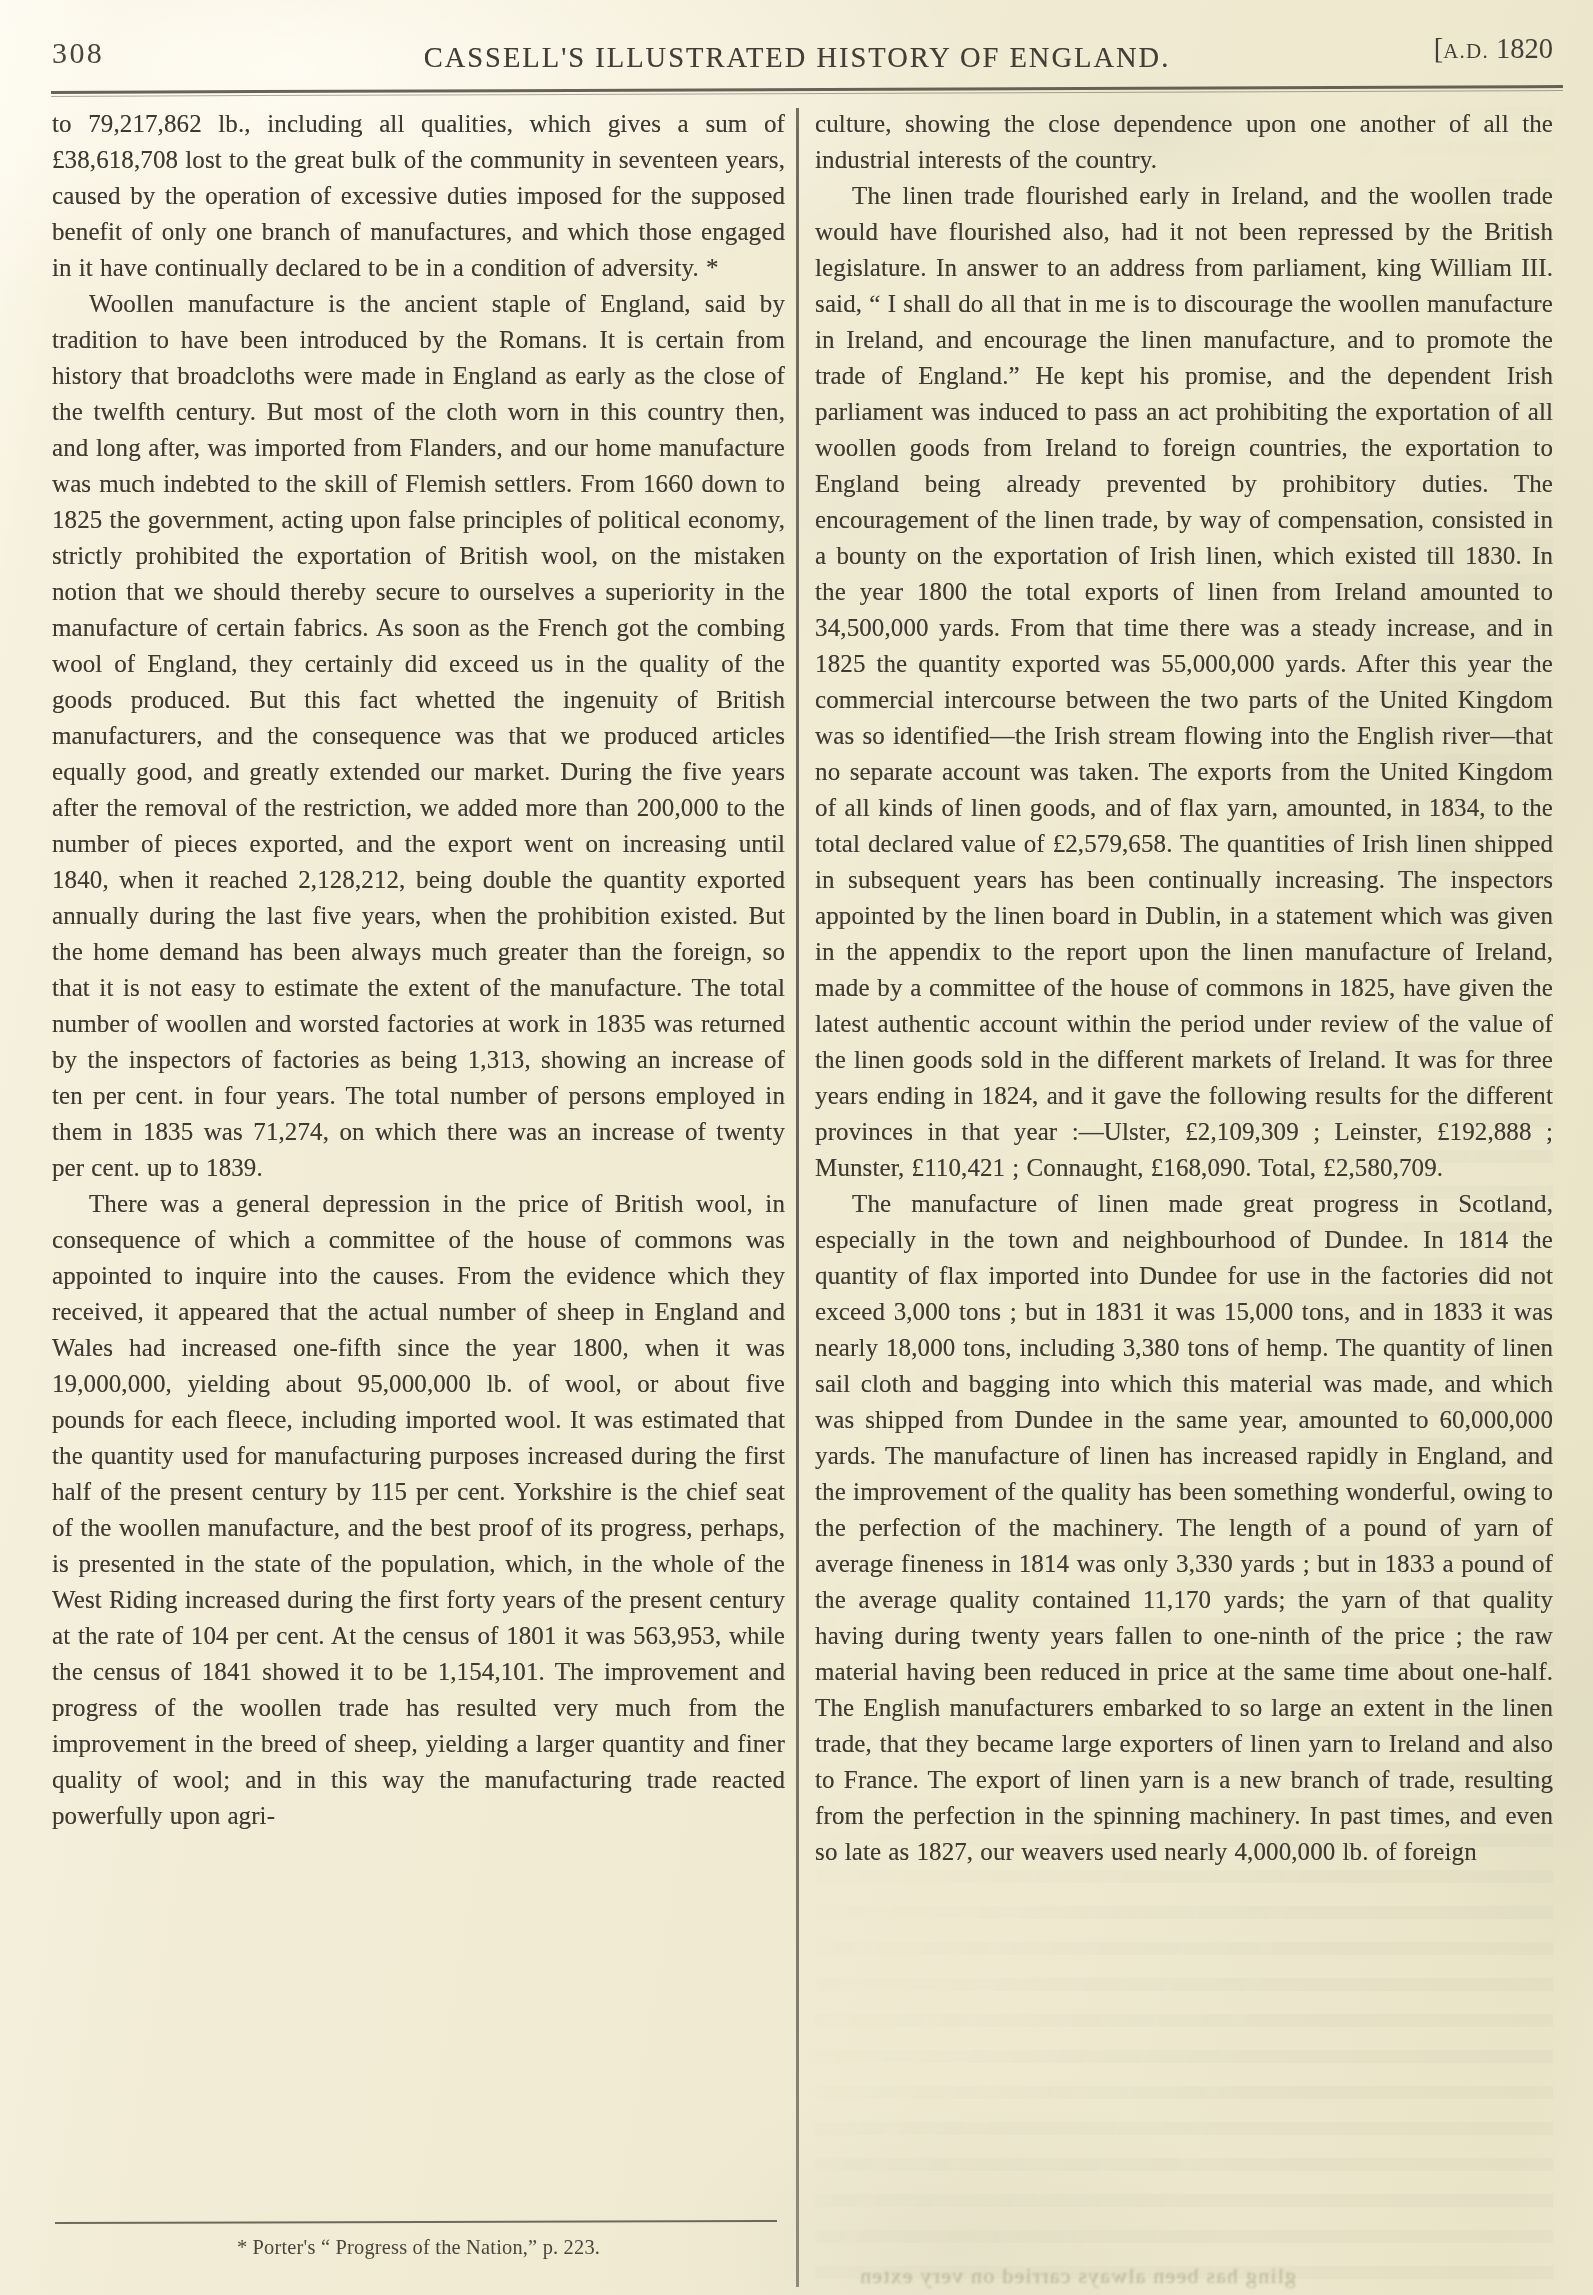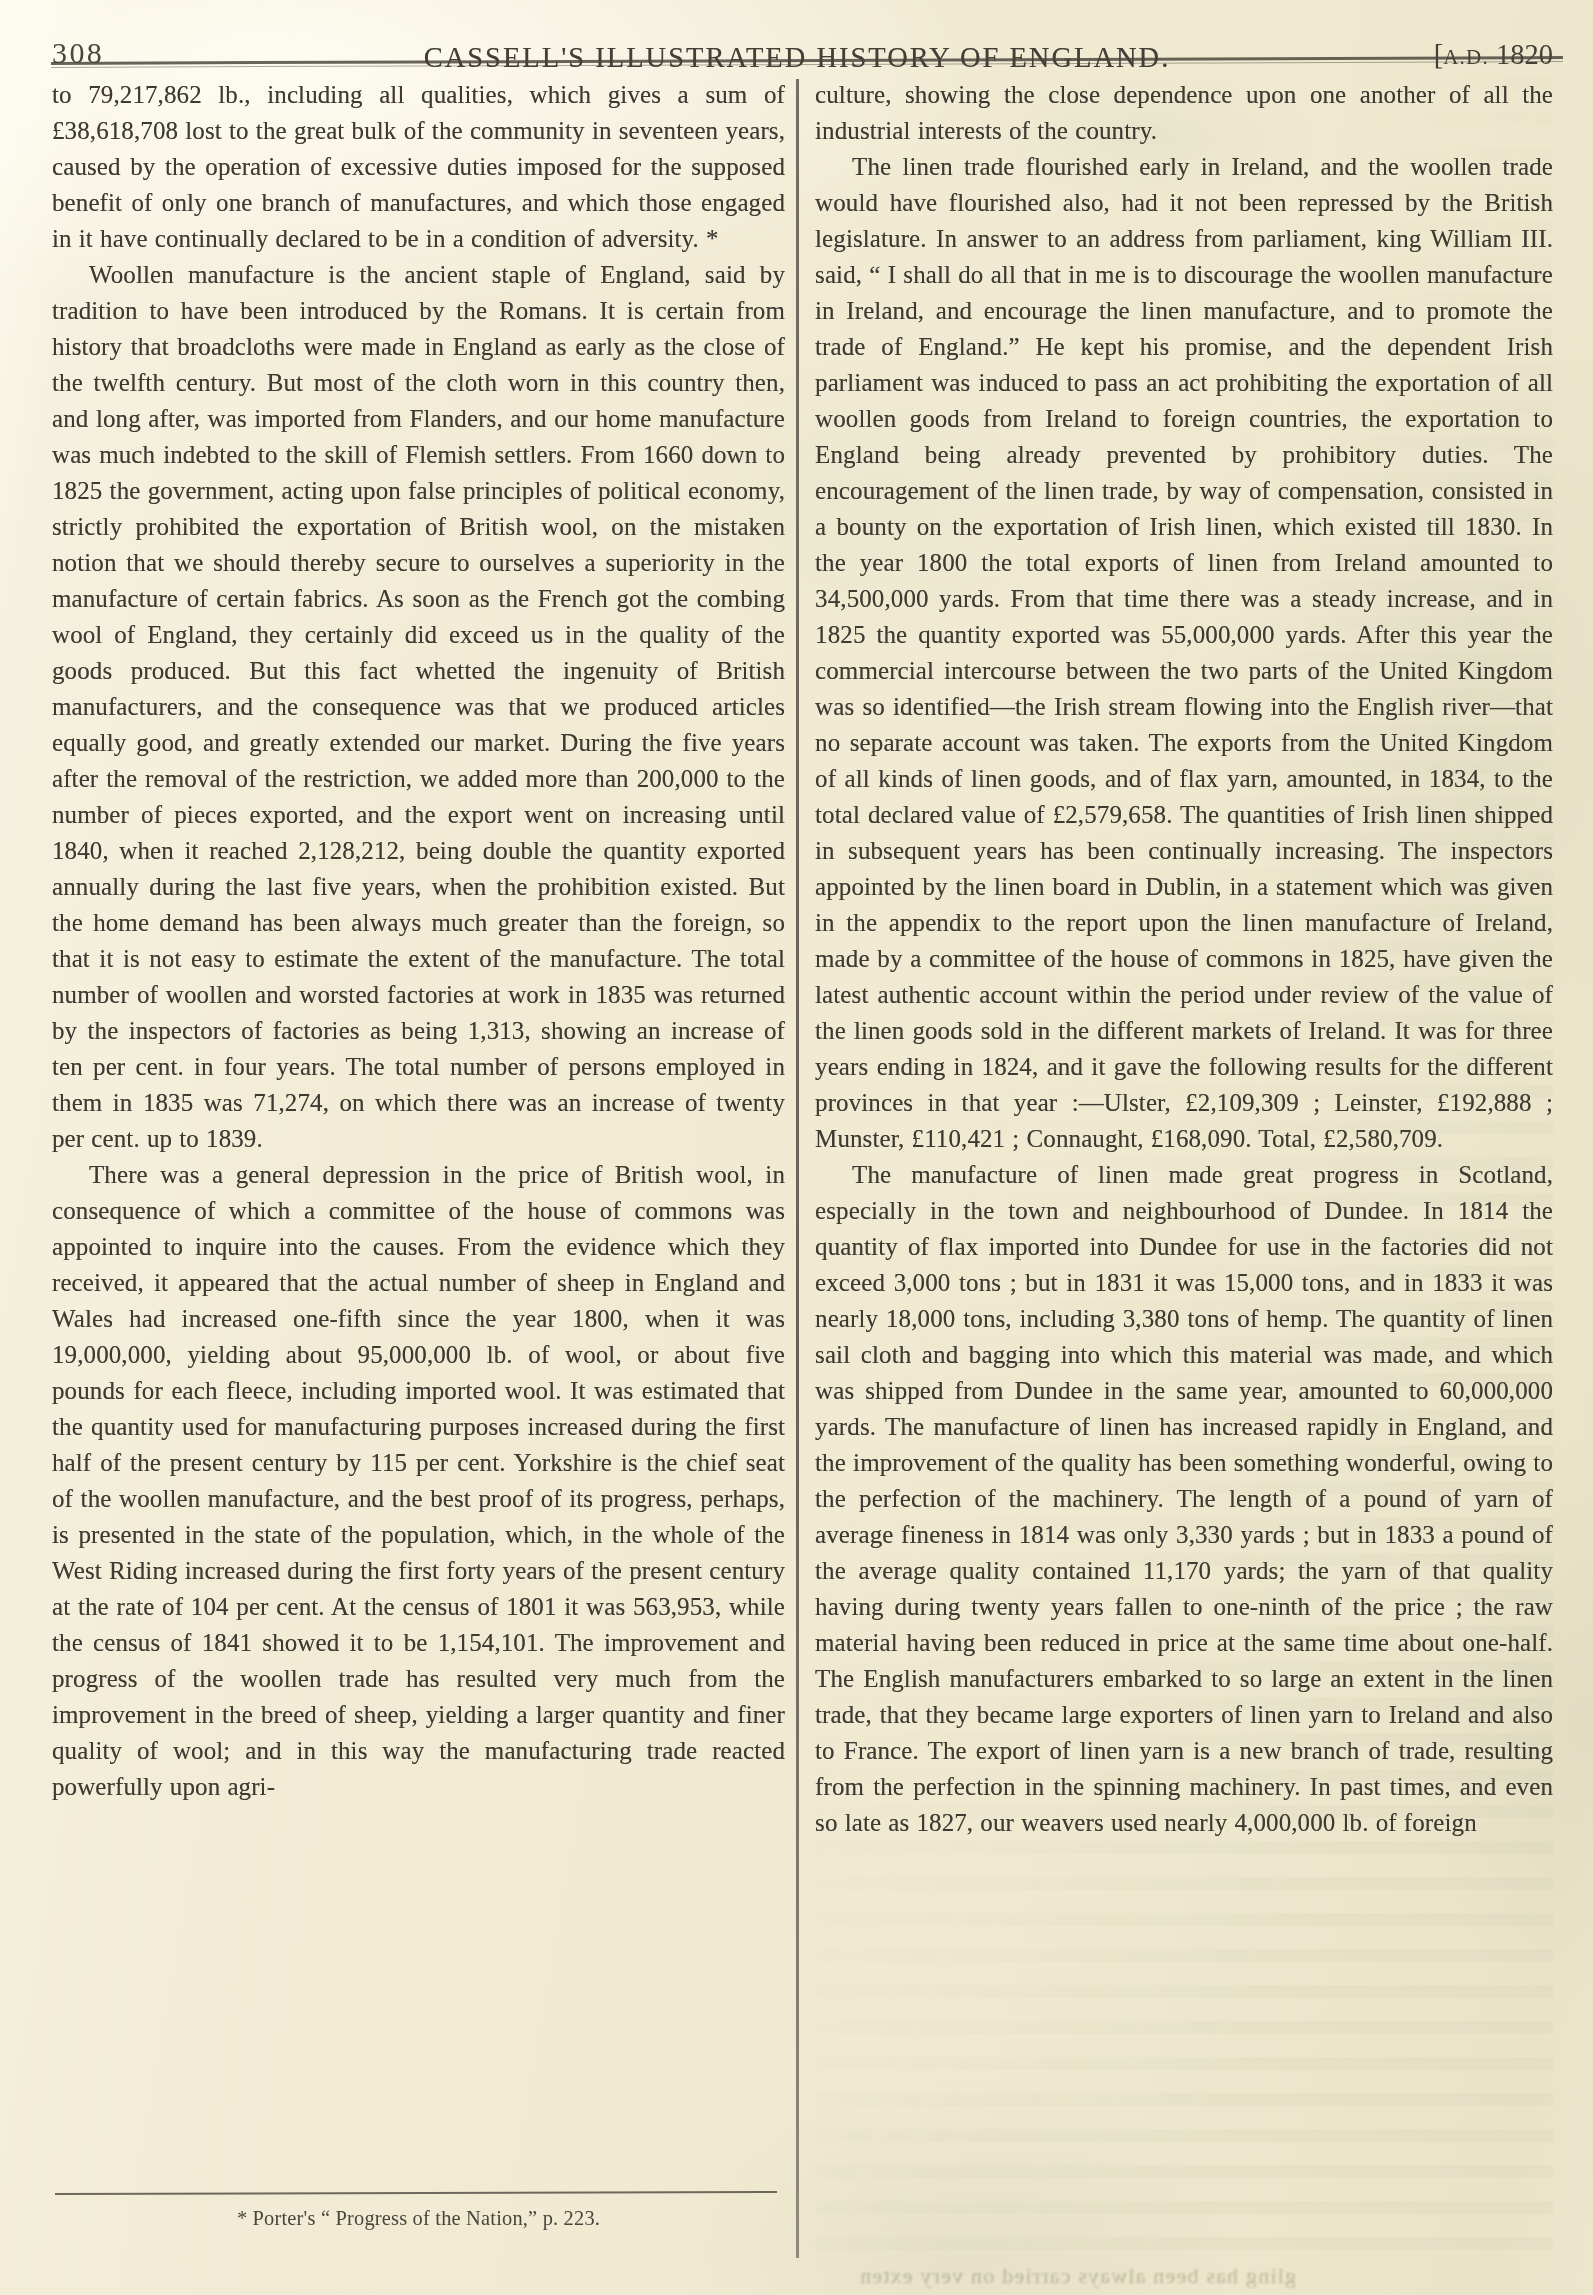--- a/index.html
+++ b/index.html
@@ -17,33 +17,33 @@
   .page::before {
     content:""; position:absolute; inset:0; pointer-events:none;
     background:
       radial-gradient(ellipse 244px 98px at 72% 6%,  rgba(160,170,140,0.10), rgba(160,170,140,0) 70%),
       radial-gradient(ellipse 342px 570px at 92% 30%, rgba(150,160,130,0.09), rgba(150,160,130,0) 70%),
       radial-gradient(ellipse 407px 244px at 60% 98%, rgba(150,155,125,0.10), rgba(150,155,125,0) 70%),
       radial-gradient(ellipse 310px 212px at 55% 22%, rgba(170,175,150,0.07), rgba(170,175,150,0) 70%),
       radial-gradient(ellipse 244px 407px at 99% 75%, rgba(140,150,120,0.08), rgba(140,150,120,0) 70%);
   }
 
-  .page-header { position:relative; height:52px; }
+  .page-header { position:relative; height:52px; padding-top:29px; }
   .page-number {
     position:absolute; left:52px; top:36px;
     font-size:30px; letter-spacing:2.4px; color:#4b463d;
   }
   .running-title {
     position:absolute; left:0; right:0; top:34px; margin:8px;
     text-align:center; font-size:28.5px; font-weight:normal;
     letter-spacing:2px; color:#433f37;
     text-shadow:0 0 0.4px rgba(67,63,55,0.55);
   }
   .date-marker {
-    position:absolute; right:41px; top:39px; font-size:28.5px; color:#433f37;
+    position:absolute; right:41px; top:33px; font-size:28.5px; color:#433f37;
     white-space:nowrap;
     text-align:right;
   }
   .date-marker .era { font-size:21px; letter-spacing:1.2px; }
 
   .header-rule {
     margin:6.5px 31px 0 51px; height:1.6px;
     border-top:3.3px solid rgba(72,67,58,0.82);
     border-bottom:0.8px solid rgba(72,67,58,0.45);
     transform:rotate(-0.22deg);

